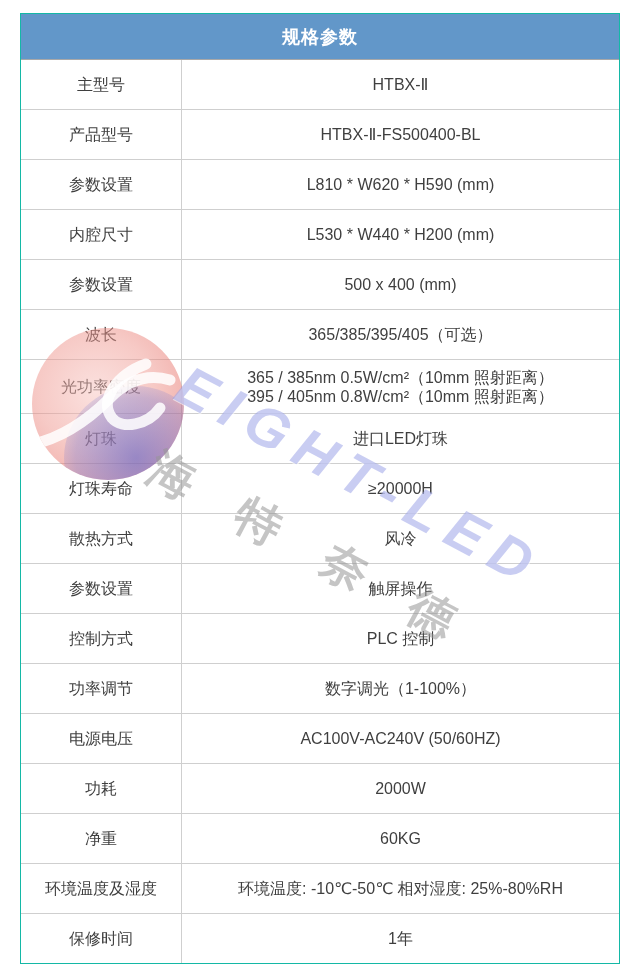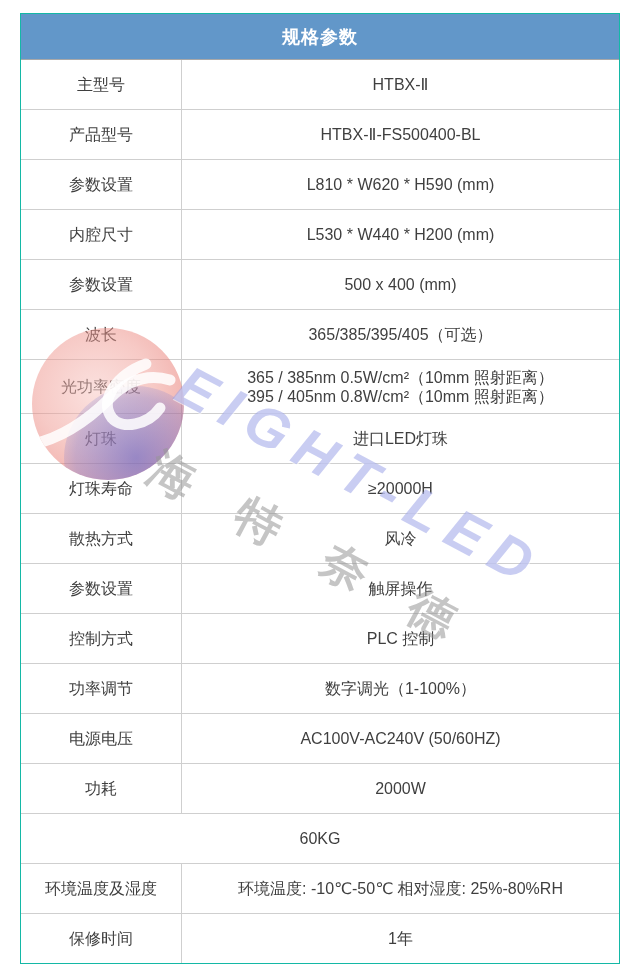--- a/index.html
+++ b/index.html
@@ -169,20 +169,21 @@
     <div class="cell label">电源电压</div>
     <div class="cell value">AC100V-AC240V (50/60HZ)</div>
   </div>
 
   <div class="t-row">
     <div class="cell label">功耗</div>
     <div class="cell value">2000W</div>
   </div>
 
   <div class="t-row">
+    <div class="cell label">净重</div>
     <div class="cell value">60KG</div>
   </div>
 
   <div class="t-row">
     <div class="cell label">环境温度及湿度</div>
     <div class="cell value">环境温度: -10℃-50℃ 相对湿度: 25%-80%RH</div>
   </div>
 
   <div class="t-row">
     <div class="cell label">保修时间</div>

